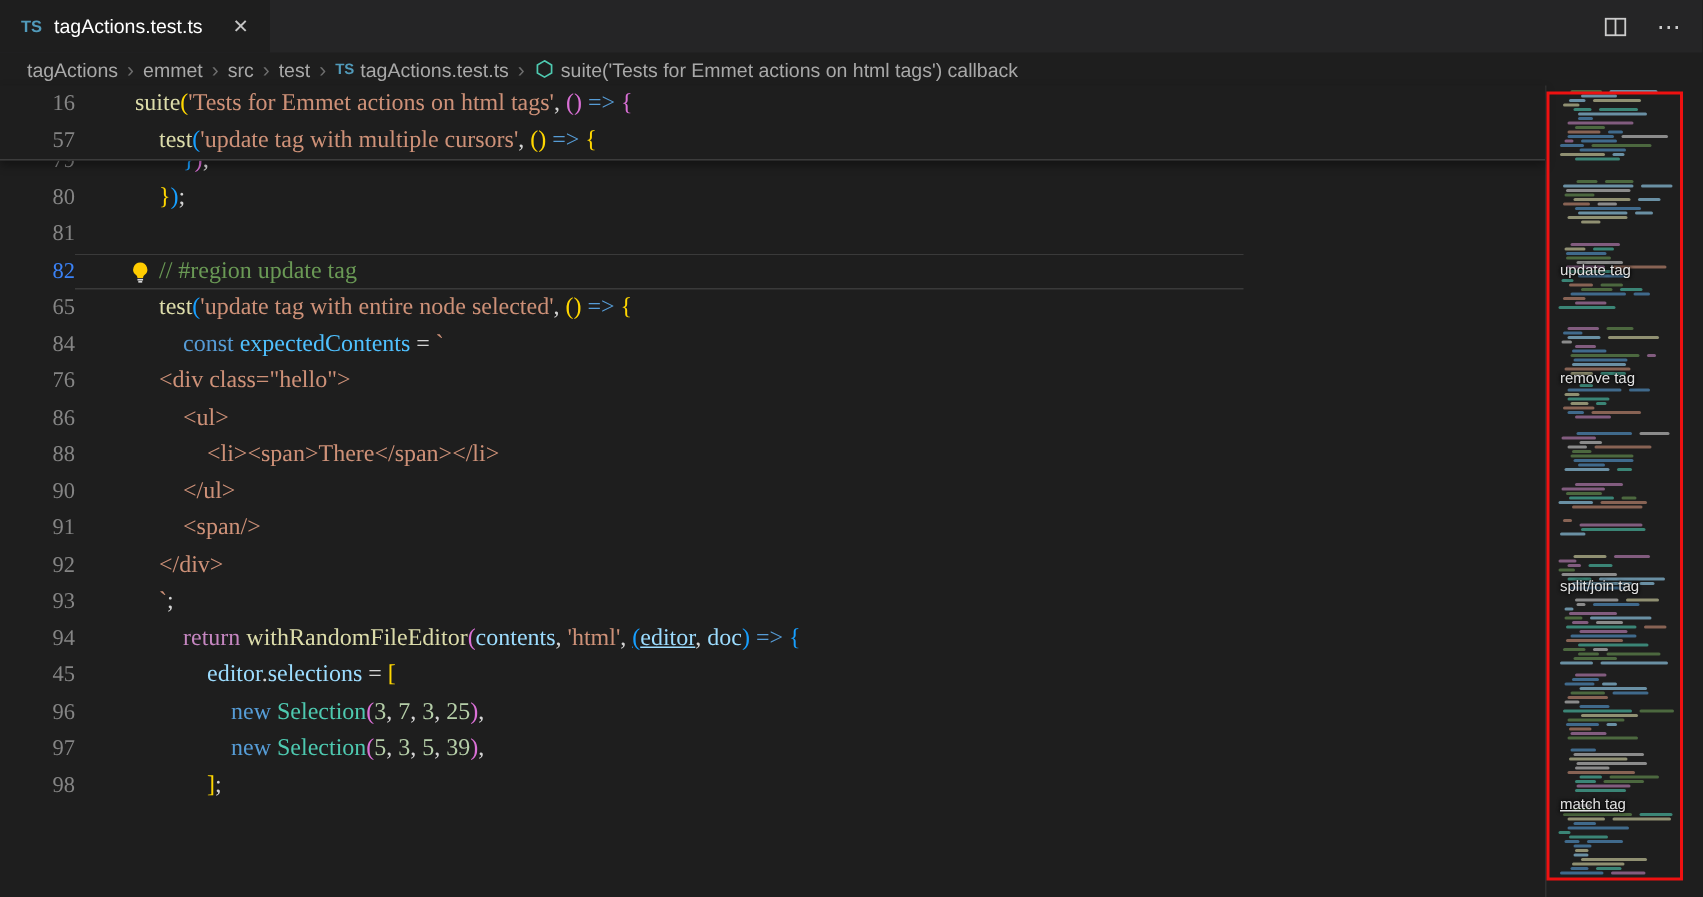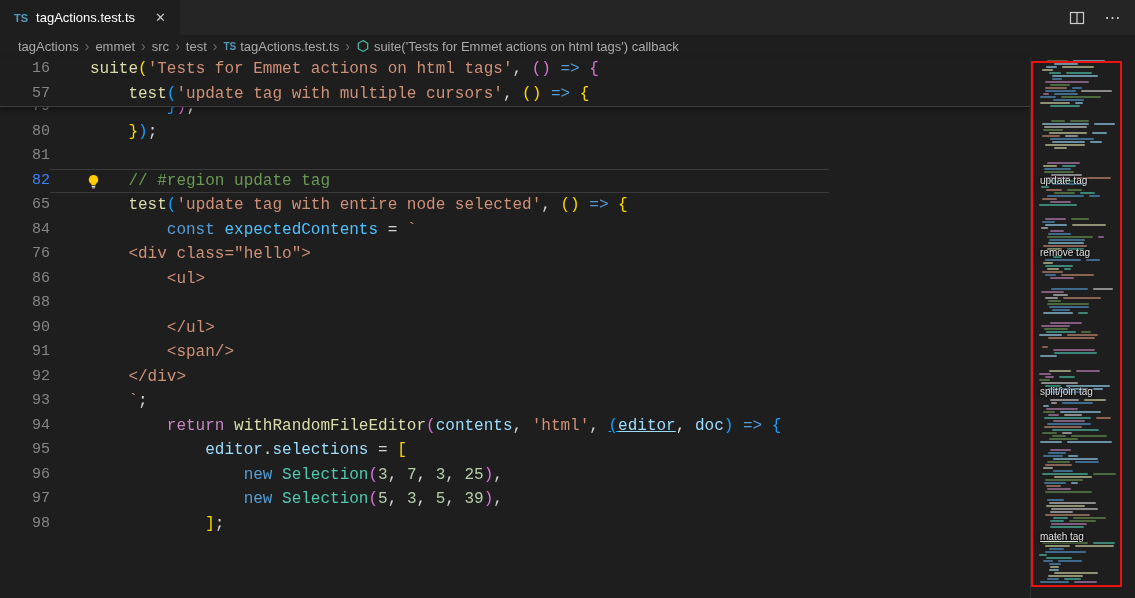--- a/index.html
+++ b/index.html
@@ -18,21 +18,21 @@
   
   .breadcrumb{height:22px;display:flex;align-items:center;padding-left:18px;font-size:13px;color:#a9a9a9;gap:5px;background:#1e1e1e;white-space:nowrap}
   .bc-item{display:flex;align-items:center;gap:4px;cursor:pointer}
   .bc-sep{color:#6e6e6e;font-size:14px;padding:0 1px}
   .bc-ts{color:#519aba;font-weight:bold;font-size:10px}
 
   
   .editor{position:absolute;top:57px;left:0;width:1030px;bottom:0}
   .sticky{position:relative;z-index:3;background:#1e1e1e;border-bottom:1px solid #3c3c3c;box-shadow:0 3px 6px rgba(0,0,0,.38)}
   .lines{position:absolute;top:50px;left:0;right:0;bottom:0;overflow:hidden;z-index:1}
-  .code-row{display:flex;height:24.5px;line-height:24.5px;font-family:Liberation Mono, monospace;font-size:16px;position:relative;width:829px}
+  .code-row{display:flex;height:24.5px;line-height:24.5px;font-family:Liberation Serif, serif;font-size:16px;position:relative;width:829px}
   .code-row.partial{margin-top:-12px}
   .code-row.current::after{content:"";position:absolute;left:50px;right:0;top:0;bottom:0;
      box-shadow:inset 0 1px 0 #3a3a3a, inset 0 -1px 0 #3a3a3a;pointer-events:none}
   .gutter{width:50px;text-align:right;color:#858585;font-size:15px;flex:none;user-select:none}
   .gutter.active{color:#3b82f6}
   .glyph{width:40px;flex:none;position:relative}
   .bulb{position:absolute;left:36px;top:4px;cursor:pointer}
   .code-text{white-space:pre;flex:none}
 
   .tk-def{color:#d4d4d4} .tk-fn{color:#dcdcaa} .tk-str{color:#ce9178}
@@ -155,21 +155,21 @@
         <div class="code-text"><span class="tk-def">    </span><span class="tk-str">&lt;div class="hello"&gt;</span></div>
       </div>
       <div class="code-row">
         <div class="gutter">86</div>
         <div class="glyph"></div>
         <div class="code-text"><span class="tk-def">        </span><span class="tk-str">&lt;ul&gt;</span></div>
       </div>
       <div class="code-row">
         <div class="gutter">88</div>
         <div class="glyph"></div>
-        <div class="code-text"><span class="tk-def">            </span></div>
+        <div class="code-text"><span class="tk-def">            </span><span class="tk-str">&lt;li&gt;&lt;span&gt;There&lt;/span&gt;&lt;/li&gt;</span></div>
       </div>
       <div class="code-row">
         <div class="gutter">90</div>
         <div class="glyph"></div>
         <div class="code-text"><span class="tk-def">        </span><span class="tk-str">&lt;/ul&gt;</span></div>
       </div>
       <div class="code-row">
         <div class="gutter">91</div>
         <div class="glyph"></div>
         <div class="code-text"><span class="tk-def">        </span><span class="tk-str">&lt;span/&gt;</span></div>
@@ -183,21 +183,21 @@
         <div class="gutter">93</div>
         <div class="glyph"></div>
         <div class="code-text"><span class="tk-def">    </span><span class="tk-str">`</span><span class="tk-def">;</span></div>
       </div>
       <div class="code-row">
         <div class="gutter">94</div>
         <div class="glyph"></div>
         <div class="code-text"><span class="tk-def">        </span><span class="tk-kw">return</span><span class="tk-def"> </span><span class="tk-fn">withRandomFileEditor</span><span class="tk-p2">(</span><span class="tk-var">contents</span><span class="tk-def">, </span><span class="tk-str">'html'</span><span class="tk-def">, </span><span class="tk-p3 tk-u">(</span><span class="tk-var tk-u">editor</span><span class="tk-def">, </span><span class="tk-var">doc</span><span class="tk-p3">)</span><span class="tk-def"> </span><span class="tk-kwb">=&gt;</span><span class="tk-def"> </span><span class="tk-p3">{</span></div>
       </div>
       <div class="code-row">
-        <div class="gutter">95</div>
+        <div class="gutter">45</div>
         <div class="glyph"></div>
         <div class="code-text"><span class="tk-def">            </span><span class="tk-var">editor</span><span class="tk-def">.</span><span class="tk-var">selections</span><span class="tk-def"> = </span><span class="tk-p1">[</span></div>
       </div>
       <div class="code-row">
         <div class="gutter">96</div>
         <div class="glyph"></div>
         <div class="code-text"><span class="tk-def">                </span><span class="tk-kwb">new</span><span class="tk-def"> </span><span class="tk-cls">Selection</span><span class="tk-p2">(</span><span class="tk-num">3</span><span class="tk-def">, </span><span class="tk-num">7</span><span class="tk-def">, </span><span class="tk-num">3</span><span class="tk-def">, </span><span class="tk-num">25</span><span class="tk-p2">)</span><span class="tk-def">,</span></div>
       </div>
       <div class="code-row">
         <div class="gutter">97</div>

